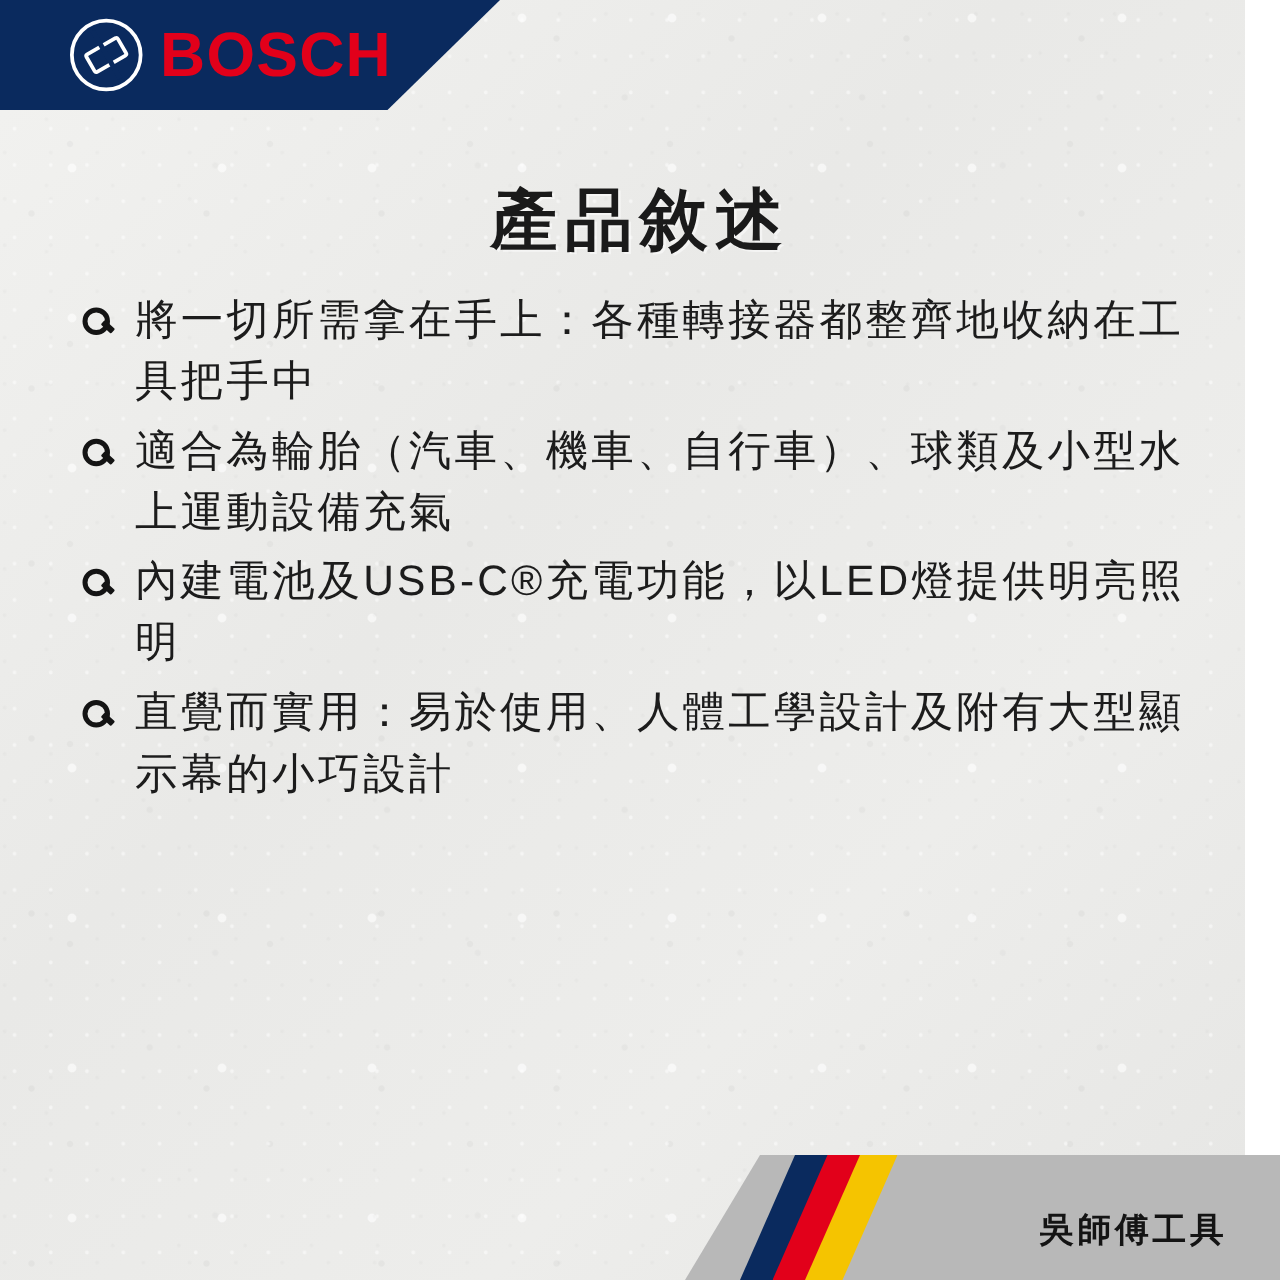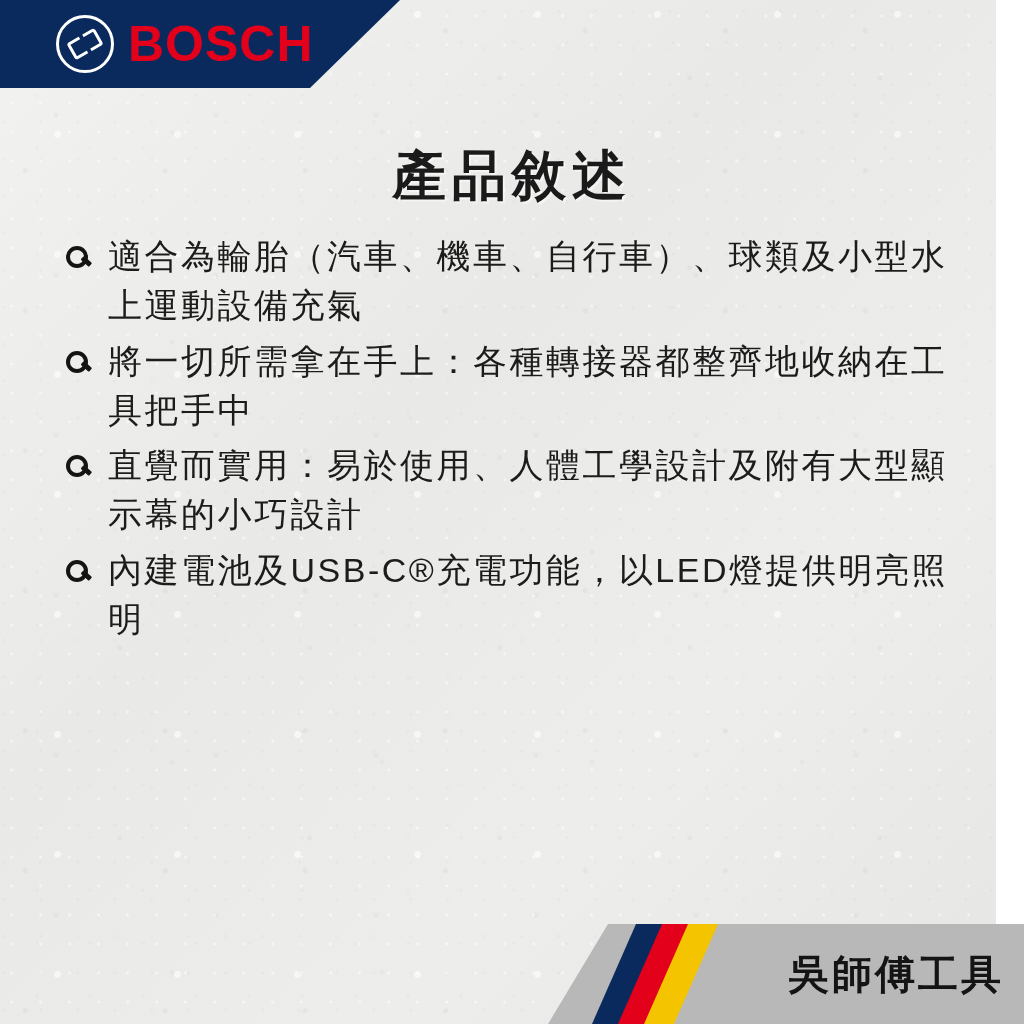--- a/index.html
+++ b/index.html
@@ -194,23 +194,23 @@
     position: absolute;
     bottom: 0;
     width: 120px;
     height: 100px;
   }
   .stripe-blue { left: 0;  background: #0a2a5e; clip-path: polygon(44px 0, 74px 0, 30px 100px, 0 100px); }
   .stripe-red  { left: 26px; background: #e2001a; clip-path: polygon(44px 0, 74px 0, 30px 100px, 0 100px); }
   .stripe-yellow { left: 52px; background: #f5c400; clip-path: polygon(44px 0, 74px 0, 30px 100px, 0 100px); }
   .footer-text {
     position: absolute;
-    right: 20px;
+    right: 42px;
     bottom: 22px;
-    font-size: 40px;
+    font-size: 27px;
     font-weight: bold;
     color: #141414;
     letter-spacing: 3px;
     font-family: "Liberation Sans", sans-serif;
   }
 </style>
 </head>
 <body>
 
 <div class="page">
@@ -225,45 +225,45 @@
 
   <div class="list">
 
 
 
     <div class="bullet-row">
       <span class="bullet-icon">
         <span class="ring"></span>
           <span class="tail"></span>
       </span>
+      <span class="bullet-text">將一切所需拿在手上：各種轉接器都整齊地收納在工具把手中</span>
+    </div>
+
+    <div class="bullet-row">
+      <span class="bullet-icon">
+        <span class="ring"></span>
+          <span class="tail"></span>
+      </span>
       <span class="bullet-text">適合為輪胎（汽車、機車、自行車）、球類及小型水上運動設備充氣</span>
     </div>
 
     <div class="bullet-row">
       <span class="bullet-icon">
         <span class="ring"></span>
           <span class="tail"></span>
       </span>
-      <span class="bullet-text">將一切所需拿在手上：各種轉接器都整齊地收納在工具把手中</span>
+      <span class="bullet-text">內建電池及USB-C®充電功能，以LED燈提供明亮照明</span>
     </div>
 
     <div class="bullet-row">
       <span class="bullet-icon">
         <span class="ring"></span>
           <span class="tail"></span>
       </span>
       <span class="bullet-text">直覺而實用：易於使用、人體工學設計及附有大型顯示幕的小巧設計</span>
-    </div>
-
-    <div class="bullet-row">
-      <span class="bullet-icon">
-        <span class="ring"></span>
-          <span class="tail"></span>
-      </span>
-      <span class="bullet-text">內建電池及USB-C®充電功能，以LED燈提供明亮照明</span>
     </div>
 
   </div>
 
   <div class="footer">
     <div class="footer-gray"></div>
     <div class="footer-stripes">
       <span class="stripe stripe-blue"></span>
       <span class="stripe stripe-red"></span>
       <span class="stripe stripe-yellow"></span>

